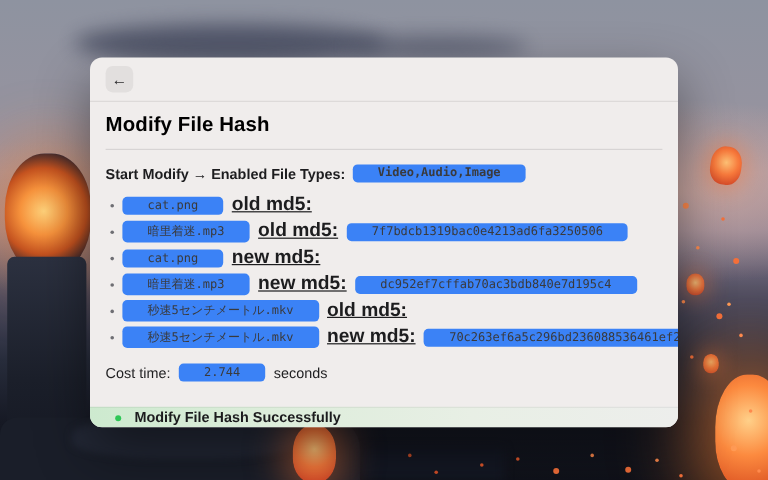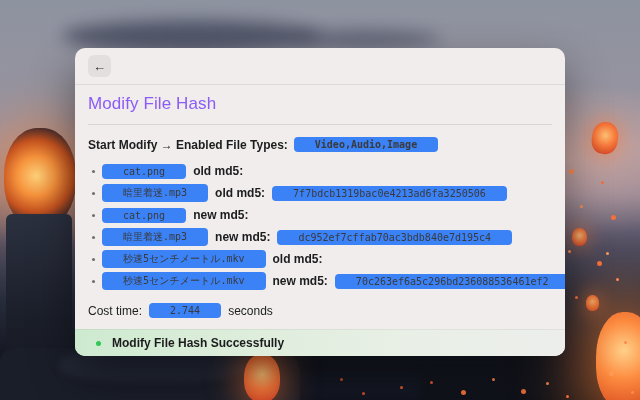--- a/index.html
+++ b/index.html
@@ -48,32 +48,32 @@
   
   .panel { position:absolute; left:75px; top:48px; width:490px; height:308px;
     background:#f0edec; border-radius:10px; box-shadow:0 20px 45px rgba(0,0,0,.45);
     overflow:hidden; color:#1d1d1f; }
   .panel-header { height:37px; display:flex; align-items:center; padding:0 13px;
     border-bottom:1px solid rgba(0,0,0,.08); }
   .back-btn { width:23px; height:22px; border:none; border-radius:6px; background:#e2dfde;
     display:flex; align-items:center; justify-content:center; cursor:pointer;
     font-size:13px; color:#2c2c2e; line-height:1; }
   .title-wrap { padding:9px 13px 10px; }
-  .page-title { font-size:17px; font-weight:400; letter-spacing:.1px; color:#8b5cf6; }
+  .page-title { font-size:17px; font-weight:700; letter-spacing:.1px; color:#000000; }
   .title-divider { height:1px; background:rgba(0,0,0,.10); margin:0 13px; }
   .content { padding:12px 13px 0; }
   .lead-line { font-size:12px; font-weight:700; margin-bottom:8px; display:flex; align-items:center; gap:6px; }
   .badge { font-family:"DejaVu Sans Mono","Liberation Mono",monospace; font-size:10px;
     background:#3b82f6; color:#3a3a3c; border-radius:4px; padding:2px 21px; white-space:nowrap; }
   .hash-list { list-style:none; }
   .hash-row { display:flex; align-items:center; gap:7px; height:22px; padding-left:4px;text-align:right; }
   .bullet { width:3px; height:3px; border-radius:50%; background:#6e6e73; flex:none; }
-  .row-label { font-size:12px; font-weight:700; white-space:nowrap; }
+  .row-label { font-size:16px; font-weight:700; white-space:nowrap;text-decoration:underline; }
   .cost-line { margin-top:11px; font-size:12px; font-weight:400; display:flex; align-items:center; gap:7px; }
-  .success-bar { position:absolute; left:0; right:0; bottom:0; height:27px;
+  .success-bar { position:absolute; left:0; right:0; bottom:0; height:17px;
     display:flex; align-items:center; gap:11px; padding-left:21px;
     background:linear-gradient(90deg,#cdeacf 0%,#dcedda 30%,#e8efe5 65%,#edeeec 100%);
     border-top:1px solid rgba(0,0,0,.05); }
   .success-dot { width:5px; height:5px; border-radius:50%; background:#2fc757; flex:none; }
   .success-text { font-size:12px; font-weight:600; color:#1c1c1e; }
 </style>
 </head>
 <body>
 
 <div class="wallpaper">

